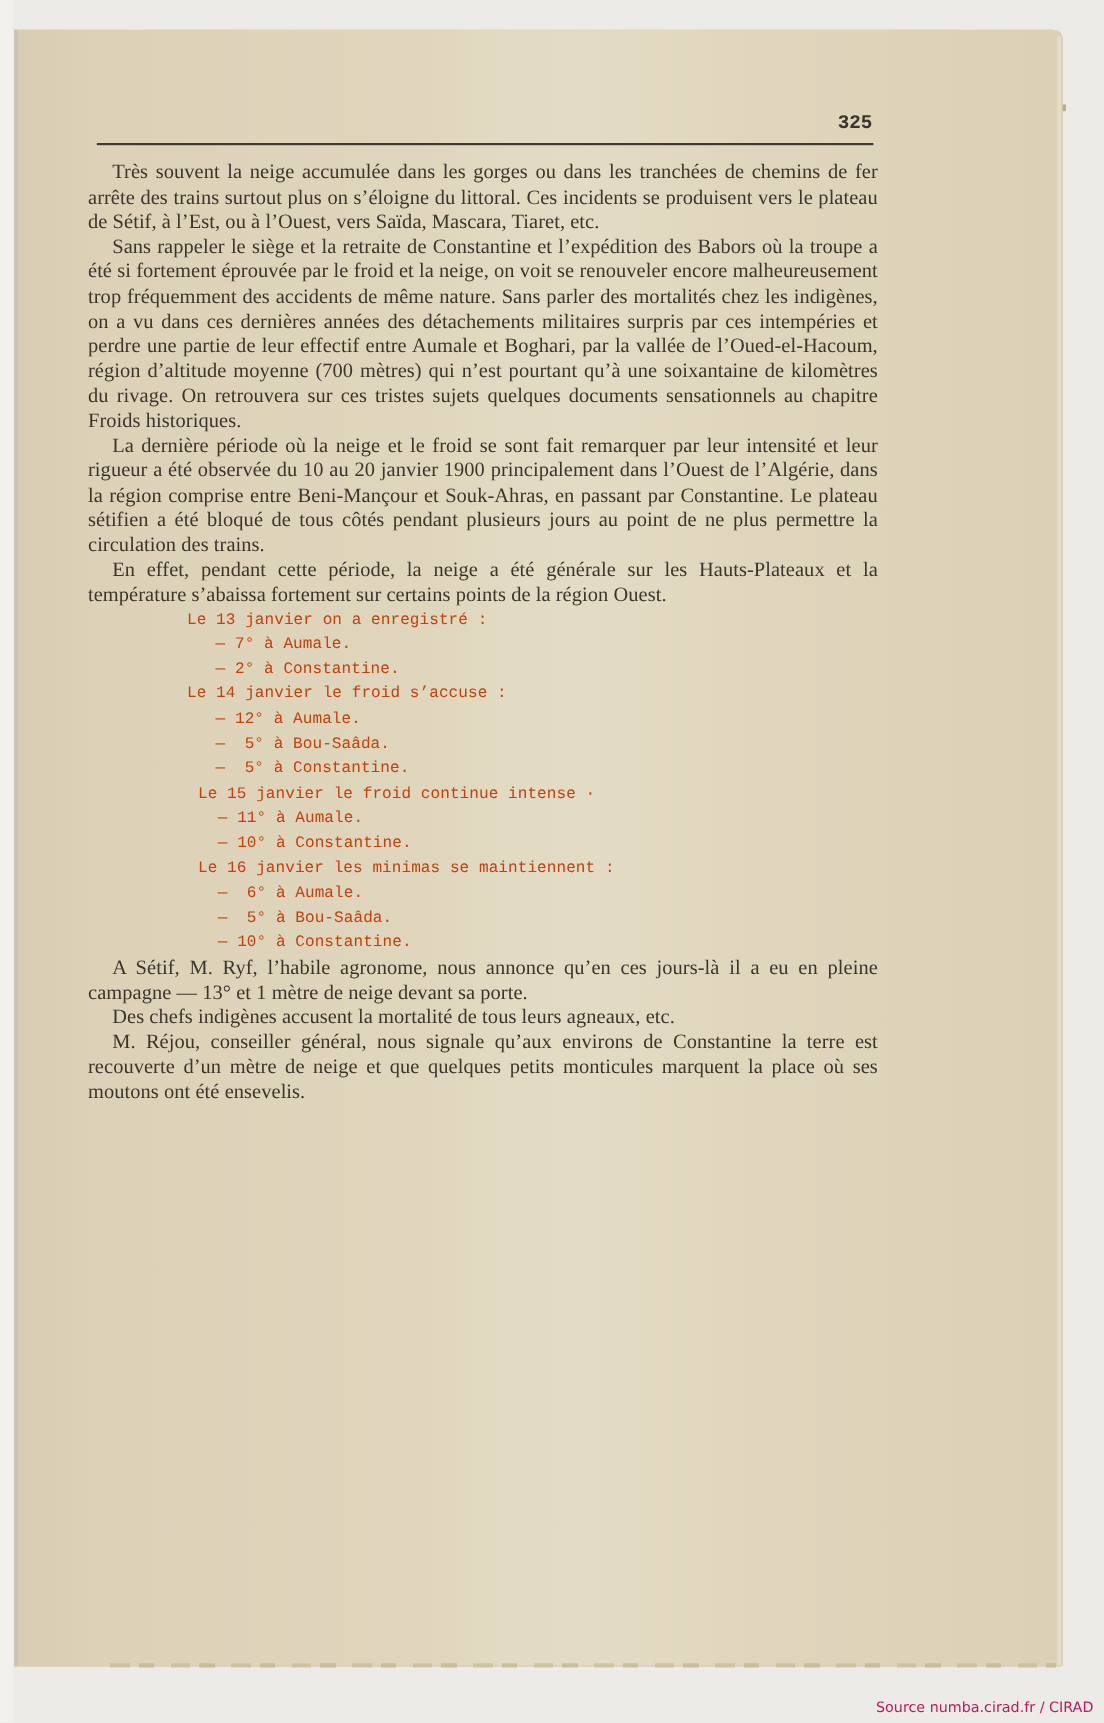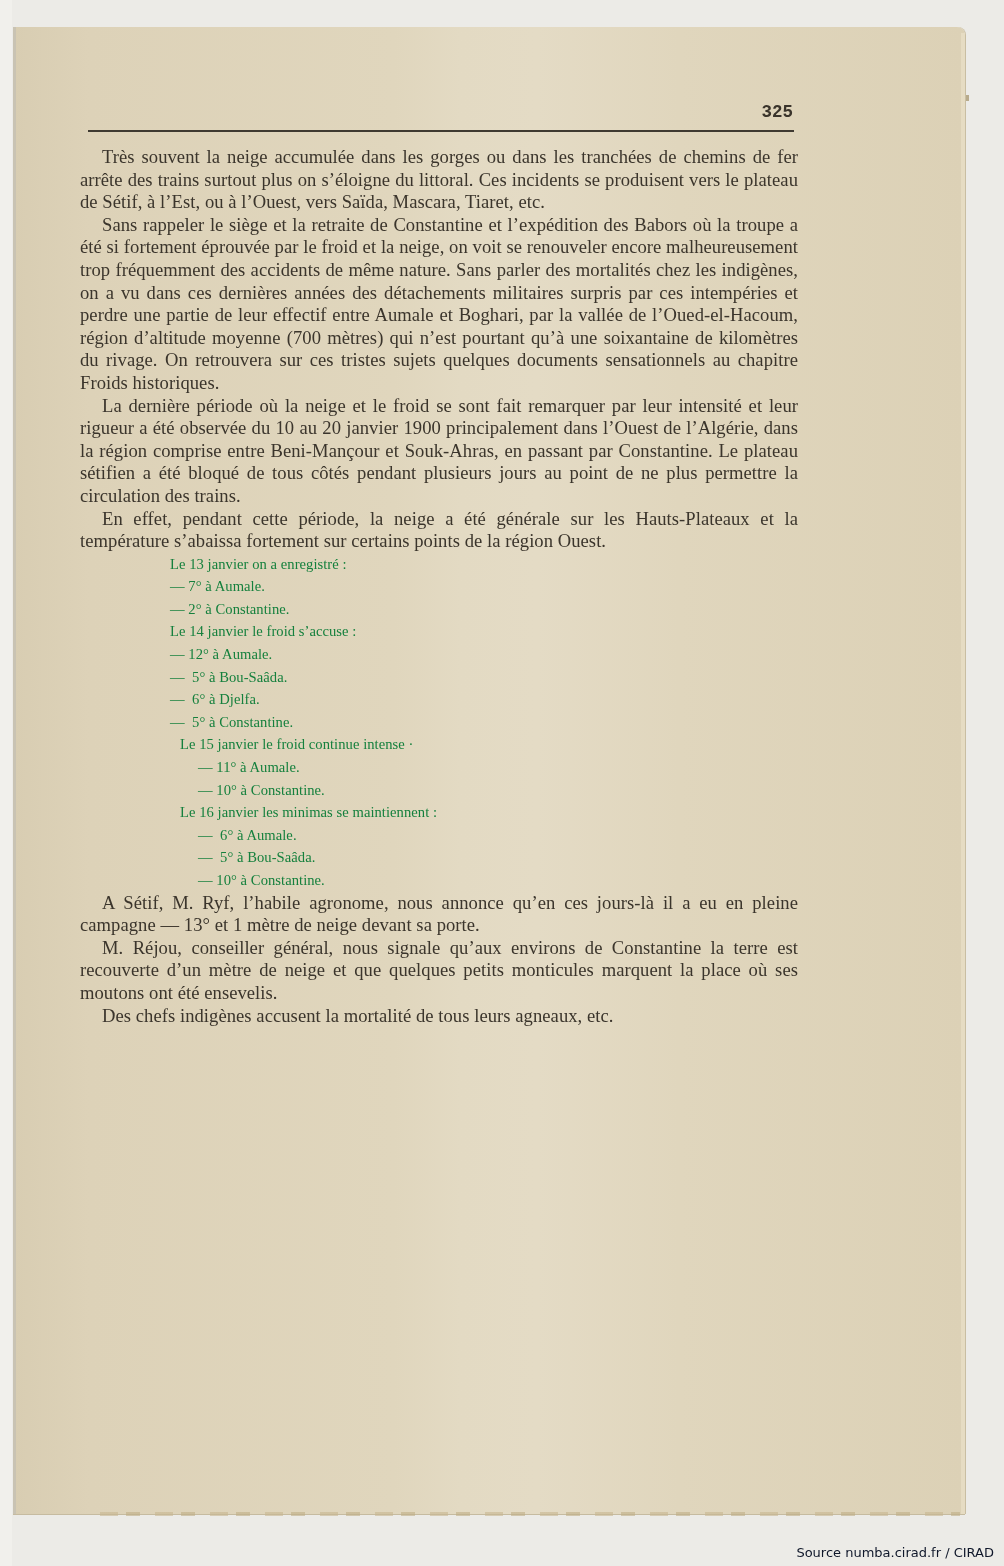--- a/index.html
+++ b/index.html
@@ -93,44 +93,44 @@
       text-align-last: left;
     }
     .para span.it {
     }
     .obs-list {
       margin: 0;
       padding: 0;
       list-style: none;
       font-size: 16.4px;
       line-height: 22.6px;
-      color: #15803d;
-      font-family: Liberation Serif, serif;
+      color: #c2410c;
+      font-family: Liberation Mono, monospace;
       font-size: 14.6px;
     }
     .obs-day {
       margin-left: 90px;
     }
     .obs-day.shift {
       margin-left: 100px;
     }
     .obs-row {
-      margin-left: 90px;
+      margin-left: 116px;
       white-space: pre;
     }
     .obs-row.shift {
       margin-left: 118px;
     }
     .source-credit {
       position: absolute;
       right: 10px;
       bottom: 6px;
       font-family: "DejaVu Sans", sans-serif;
       font-size: 13px;
-      color: #0f172a;
+      color: #be185d;
     }
     .page-bottom-edge {
       position: absolute;
       left: 100px;
       top: 1512px;
       width: 860px;
       height: 4px;
       background: repeating-linear-gradient(90deg, #c7b690 0 18px, transparent 18px 26px, #bfae86 26px 40px, transparent 40px 55px);
       opacity: 0.6;
     }
@@ -163,29 +163,28 @@
   <p class="para">La dernière période où la neige et le froid se sont fait remarquer par leur intensité et leur rigueur a été observée du 10 au 20 janvier 1900 principalement dans l’Ouest de l’Algérie, dans la région comprise entre Beni-Mançour et Souk-Ahras, en passant par Constantine. Le plateau sétifien a été bloqué de tous côtés pendant plusieurs jours au point de ne plus permettre la circulation des trains.</p>
   <p class="para">En effet, pendant cette période, la neige a été générale sur les Hauts-Plateaux et la température s’abaissa fortement sur certains points de la région Ouest.</p>
 
   <ul class="obs-list">
     <li class="obs-day">Le 13 janvier on a enregistré :</li>
     <li class="obs-row">— 7° à Aumale.</li>
     <li class="obs-row">— 2° à Constantine.</li>
     <li class="obs-day">Le 14 janvier le froid s’accuse :</li>
     <li class="obs-row">— 12° à Aumale.</li>
     <li class="obs-row">—  5° à Bou-Saâda.</li>
-    <li class="obs-row">—  6° à Djelfa.</li>
     <li class="obs-row">—  5° à Constantine.</li>
     <li class="obs-day shift">Le 15 janvier le froid continue intense ·</li>
     <li class="obs-row shift">— 11° à Aumale.</li>
     <li class="obs-row shift">— 10° à Constantine.</li>
     <li class="obs-day shift">Le 16 janvier les minimas se maintiennent :</li>
     <li class="obs-row shift">—  6° à Aumale.</li>
     <li class="obs-row shift">—  5° à Bou-Saâda.</li>
     <li class="obs-row shift">— 10° à Constantine.</li>
   </ul>
 
   <p class="para">A Sétif, M. Ryf, l’habile agronome, nous annonce qu’en ces jours-là il a eu en pleine campagne — 13° et 1 mètre de neige devant sa porte.</p>
+  <p class="para">Des chefs indigènes accusent la mortalité de tous leurs agneaux, etc.</p>
   <p class="para">M. Réjou, conseiller général, nous signale qu’aux environs de Constantine la terre est recouverte d’un mètre de neige et que quelques petits monticules marquent la place où ses moutons ont été ensevelis.</p>
-  <p class="para">Des chefs indigènes accusent la mortalité de tous leurs agneaux, etc.</p>
 </div>
 
 <div class="source-credit">Source numba.cirad.fr / CIRAD</div>
 
 </body></html>

